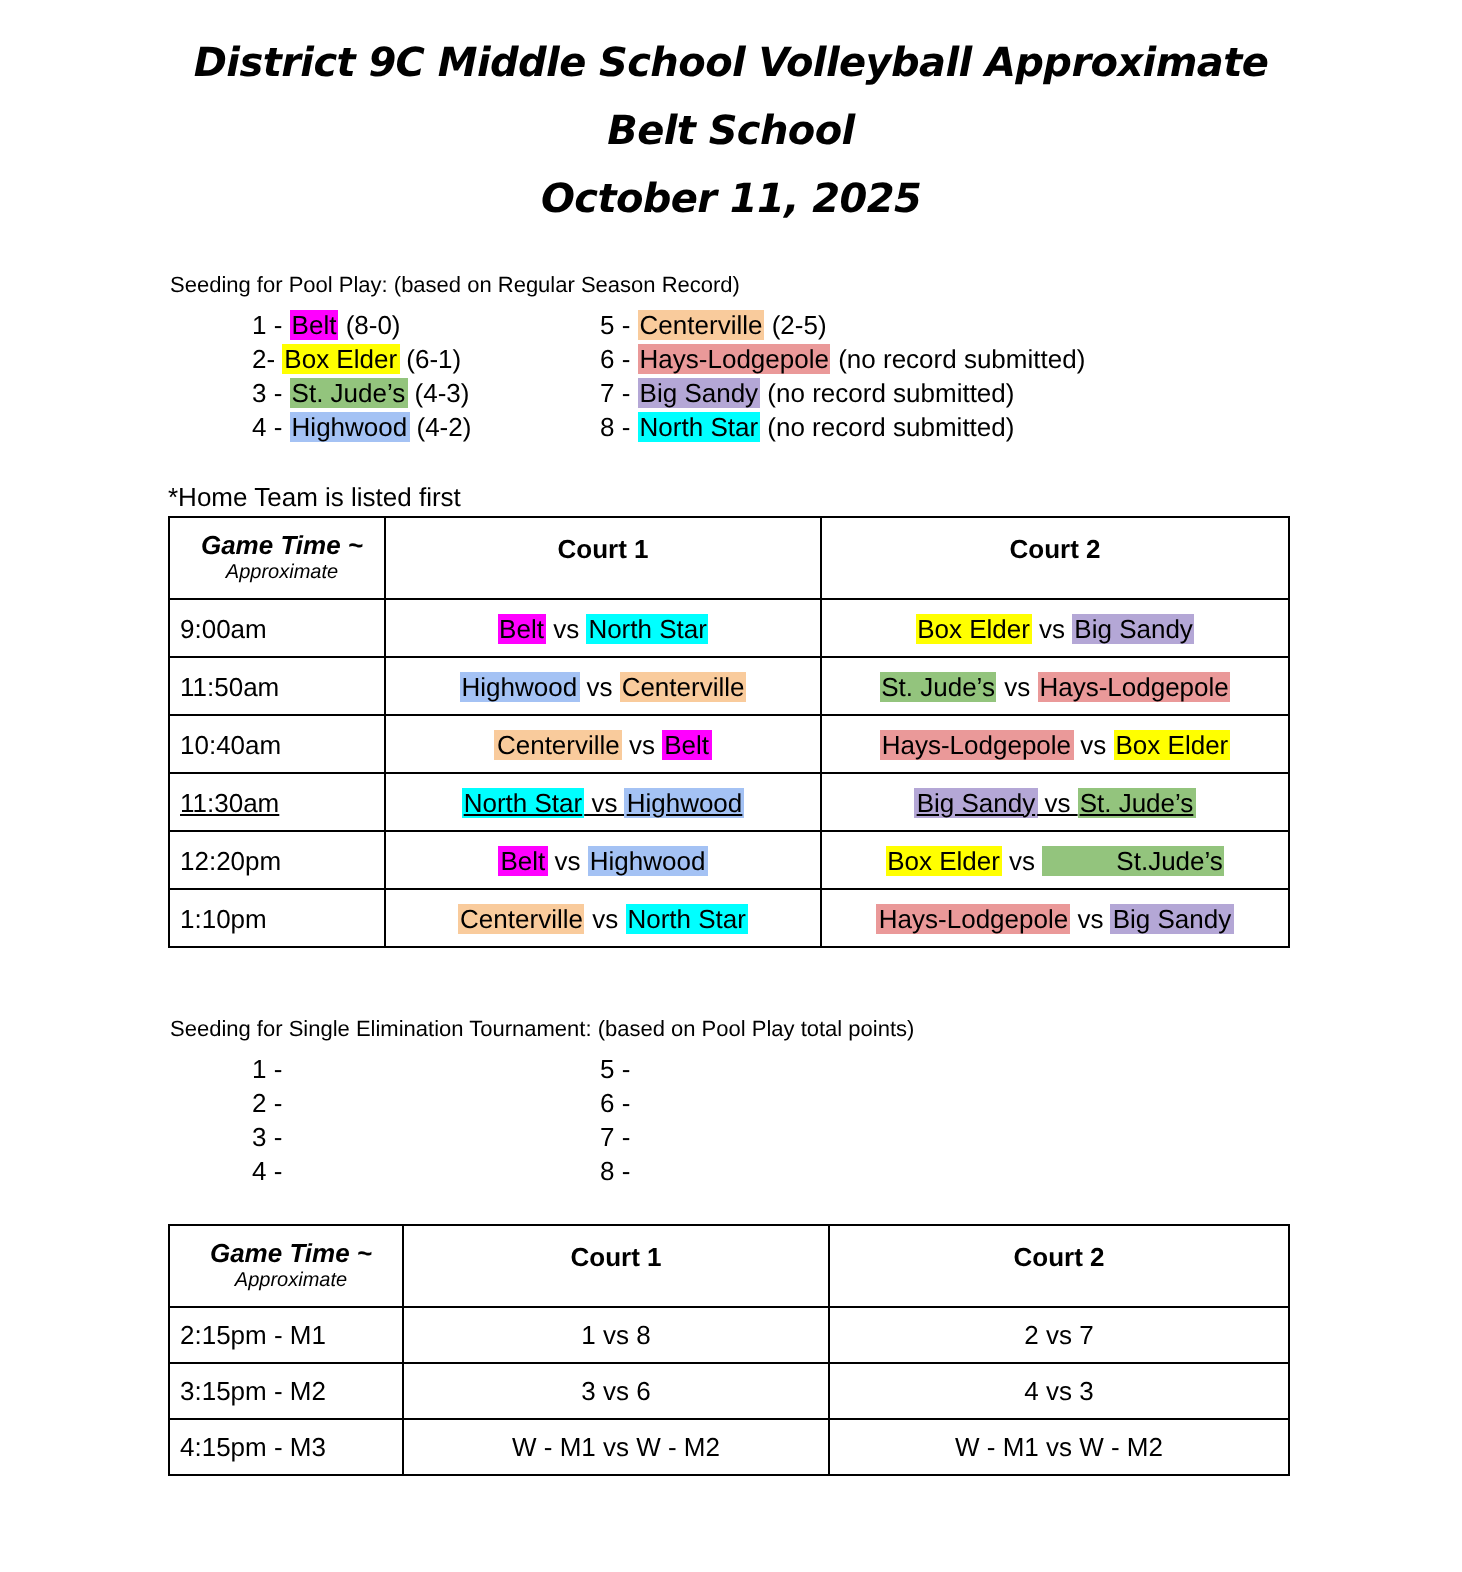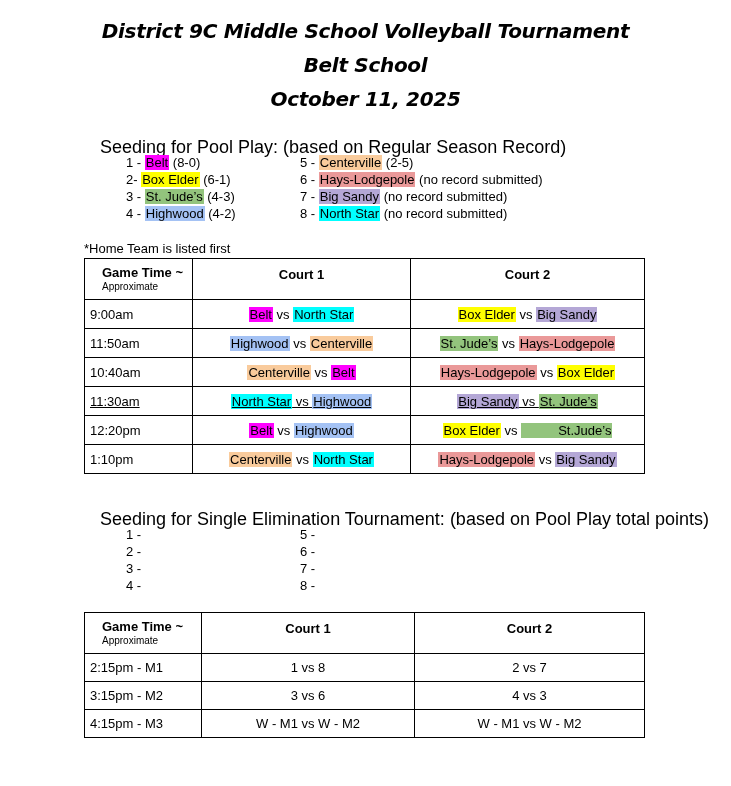--- a/index.html
+++ b/index.html
@@ -5,43 +5,43 @@
     html, body { margin: 0; padding: 0; background: #ffffff; }
     body {
       width: 731px; height: 786px; position: relative; overflow: hidden;
       font-family: "Liberation Sans", sans-serif; color: #000;
     }
     .title-block { position: absolute; top: 14px; left: 0; width: 731px; text-align: center; }
     .title-line {
       font-family: "DejaVu Sans", sans-serif; font-weight: bold; font-style: italic;
       font-size: 20px; line-height: 34px; letter-spacing: -0.3px;
     }
-    .seeding-heading { position: absolute; left: 100px; font-size: 18px; }
+    .seeding-heading { position: absolute; left: 85px; font-size: 11px; }
     .seed-grid { position: absolute; left: 126px; font-size: 13px; line-height: 17px; }
     .seed-col { position: absolute; top: 0; white-space: nowrap; }
     .seed-col.right { left: 174px; }
     .seed-col.left { left: 0; }
     .hl { padding: 0 1px; }
     .note { position: absolute; left: 84px; top: 241px; font-size: 13px; }
     table.sched {
       position: absolute; left: 84px; border-collapse: collapse; font-size: 13px;
     }
     table.sched td, table.sched th { border: 1px solid #000; padding: 0; }
     table.sched th { font-weight: bold; text-align: center; vertical-align: top; padding-top: 8px; }
-    table.sched th.time-h { text-align: left; padding-left: 17px; padding-top: 6px; }
+    table.sched th.time-h { text-align: center; padding-left: 5px; padding-top: 6px; font-style: italic; }
     .time-h .sub { display: block; font-weight: normal; font-size: 10px; margin-top: 1px; }
     table.sched td.time { text-align: left; padding-left: 5px; }
     table.sched td.game { text-align: center; }
     .xs { font-size: 11px; letter-spacing: -0.3px; }
   </style>
 </head>
 <body>
 
 <div class="title-block">
-  <div class="title-line">District 9C Middle School Volleyball Tournament</div>
+  <div class="title-line">District 9C Middle School Volleyball Approximate</div>
   <div class="title-line">Belt School</div>
   <div class="title-line">October 11, 2025</div>
 </div>
 
 <div class="seeding-heading" style="top:137px;">Seeding for Pool Play: (based on Regular Season Record)</div>
 <div class="seed-grid" id="pool-seeds" style="top:154px;">
   <div class="seed-col left" id="pool-left">
       <div><span>1 - </span><span class="hl" style="background: rgb(255, 0, 255);">Belt</span><span> (8-0)</span></div>
       <div><span>2- </span><span class="hl" style="background: rgb(255, 255, 0);">Box Elder</span><span> (6-1)</span></div>
       <div><span>3 - </span><span class="hl" style="background: rgb(147, 196, 125);">St. Jude’s</span><span> (4-3)</span></div>

